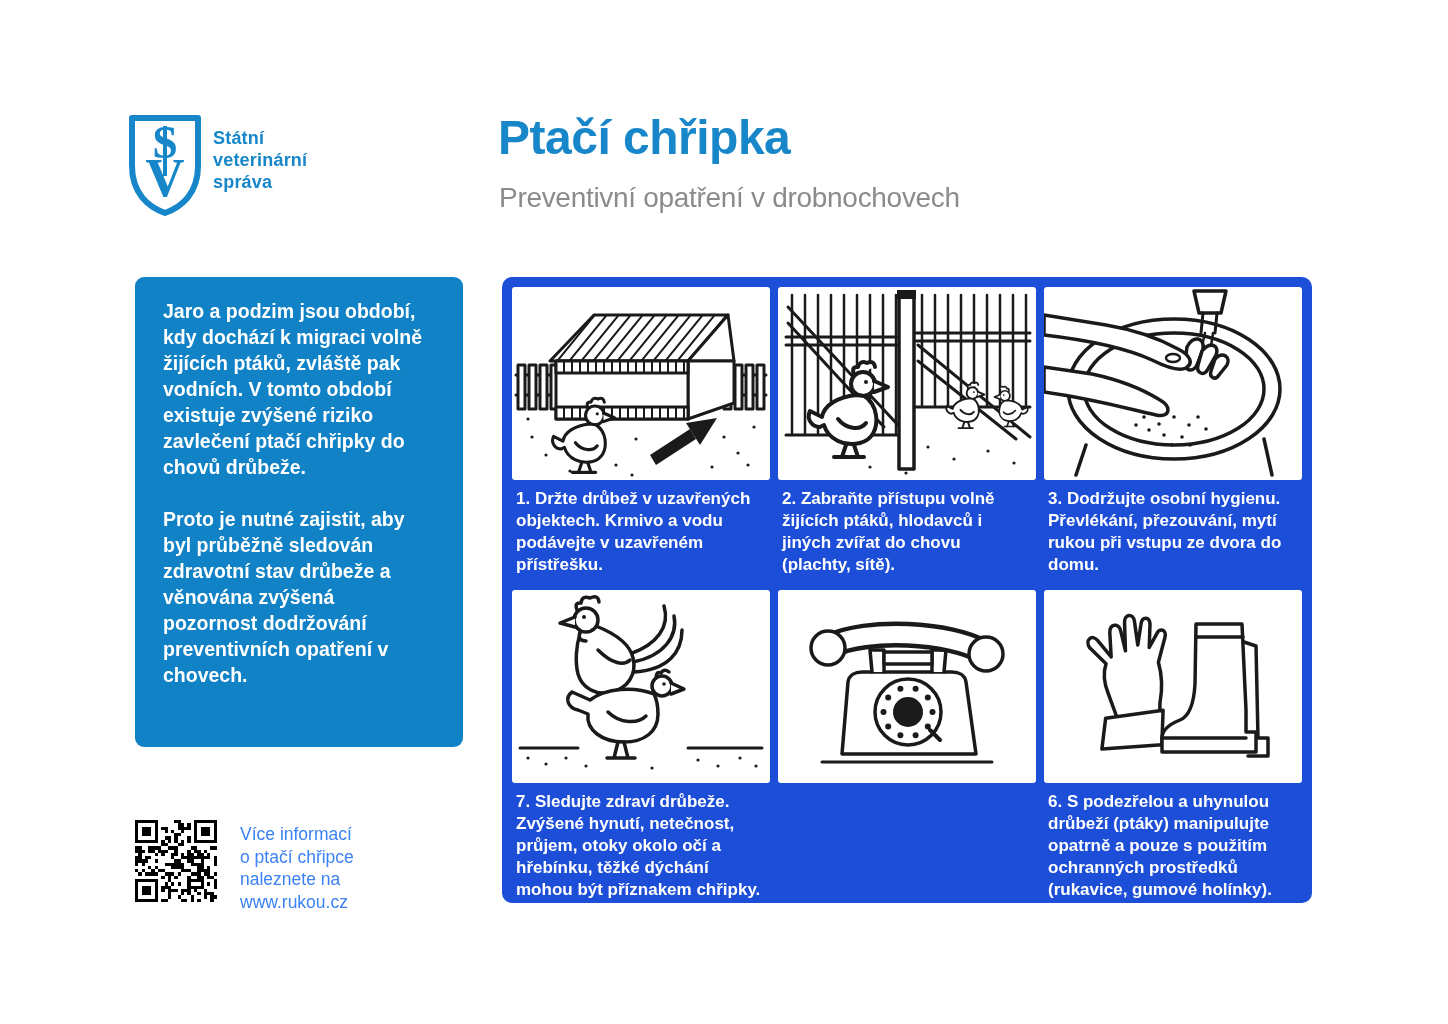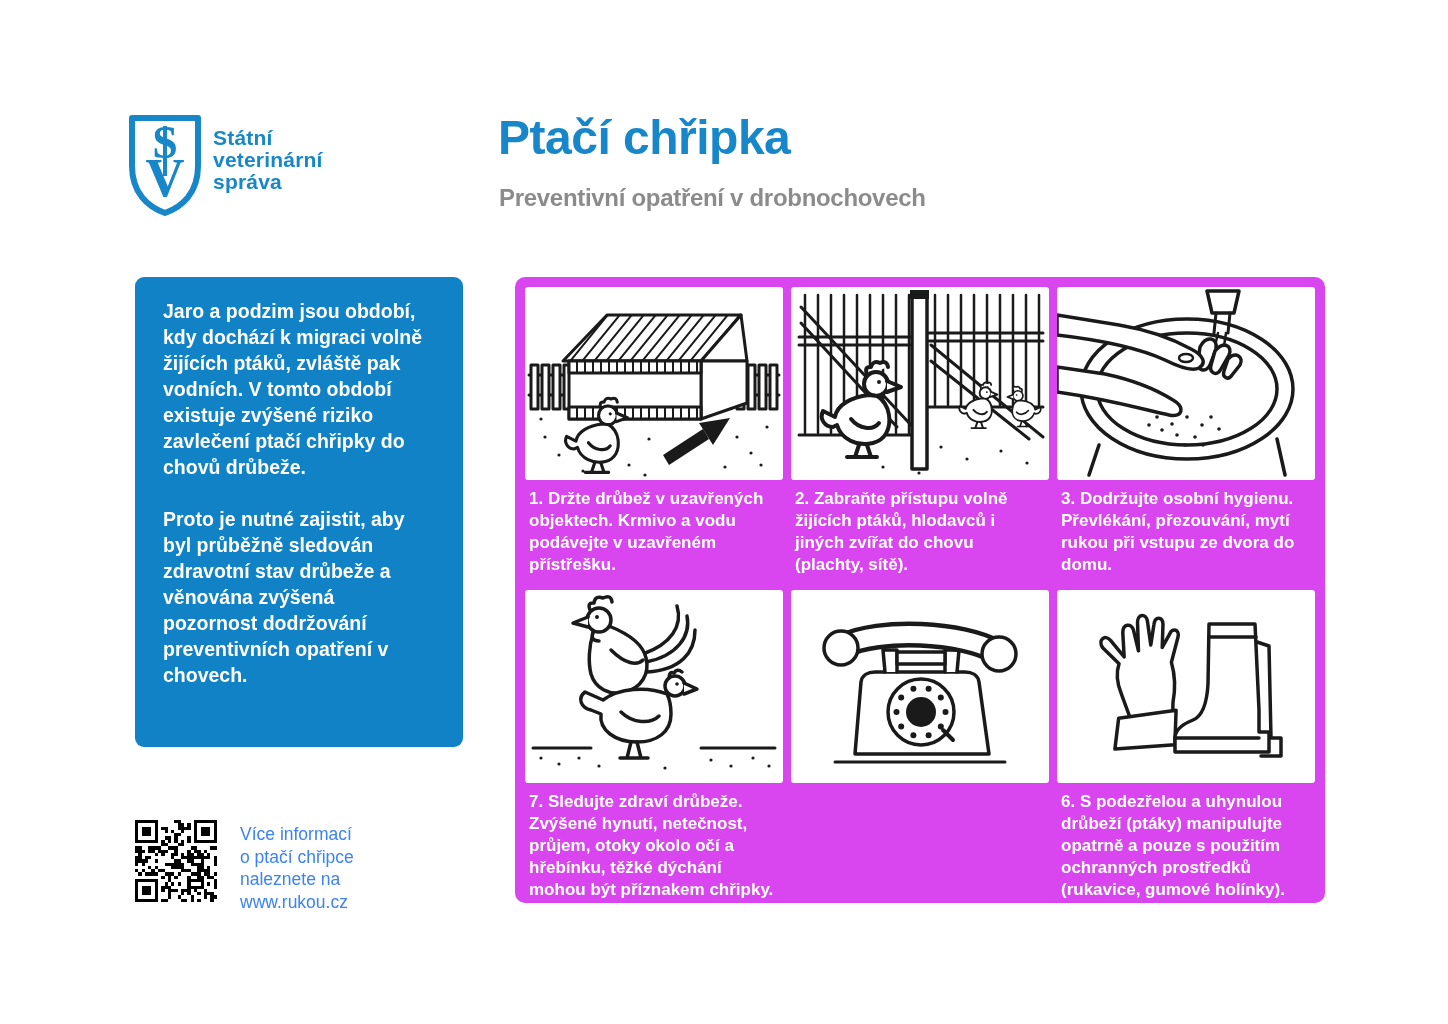--- a/index.html
+++ b/index.html
@@ -2,37 +2,37 @@
 <html lang="cs"><head>
 <meta charset="utf-8">
 <style>
   * { margin:0; padding:0; box-sizing:border-box; }
   body { background:#fff; font-family:"Liberation Sans", sans-serif; }
   .page { position:relative; width:1448px; height:1024px; background:#fff; overflow:hidden; }
 
   
   .logo-shield { position:absolute; left:127px; top:112px; width:76px; height:106px; }
   .logo-text { position:absolute; left:213px; top:127px; color:#1787C9; font-weight:bold;
-               font-size:21px; line-height:22px; letter-spacing:.2px; }
+               font-size:18px; line-height:22px; letter-spacing:.2px; }
   .title { position:absolute; left:498px; top:112px; color:#1787C9; font-weight:bold;
            font-size:48px; line-height:52px; letter-spacing:-.5px; }
-  .subtitle { position:absolute; left:499px; top:180px; color:#8B8B8B; font-weight:bold;
-              font-size:24px; line-height:36px; letter-spacing:-.3px; }
+  .subtitle { position:absolute; left:499px; top:180px; color:#8B8B8B; font-weight:normal;
+              font-size:28px; line-height:36px; letter-spacing:-.3px; }
 
   
   .intro-box { position:absolute; left:135px; top:277px; width:328px; height:470px;
                background:#1182C6; border-radius:9px; padding:21px 40px 0 28px;
                color:#fff; font-weight:bold; font-size:19.5px; line-height:26px; }
   .intro-box p + p { margin-top:26px; }
 
   
   .grid { position:absolute; left:502px; top:277px; width:810px; height:626px;
-          background:#d946ef; border-radius:10px; padding:10px;
+          background:#1d4ed8; border-radius:10px; padding:10px;
           display:grid; grid-template-columns:repeat(3,1fr); grid-template-rows:303px 1fr;
-          column-gap:8px;margin-left:13px; }
+          column-gap:8px; }
   .panel { display:flex; flex-direction:column; }
   .panel-image { height:193px; background:#fff; border-radius:3px; overflow:hidden; flex:none; }
   .panel-image svg { display:block; width:100%; height:100%; }
   .panel-caption { color:#fff; font-weight:bold; font-size:17px; line-height:22px;
                    padding:8px 5px 0 4px; }
 
   
   .qr { position:absolute; left:135px; top:820px; width:82px; height:82px; }
   .footer-text { position:absolute; left:240px; top:823px; color:#3b82f6;
                  font-size:17.5px; line-height:22.5px; }

